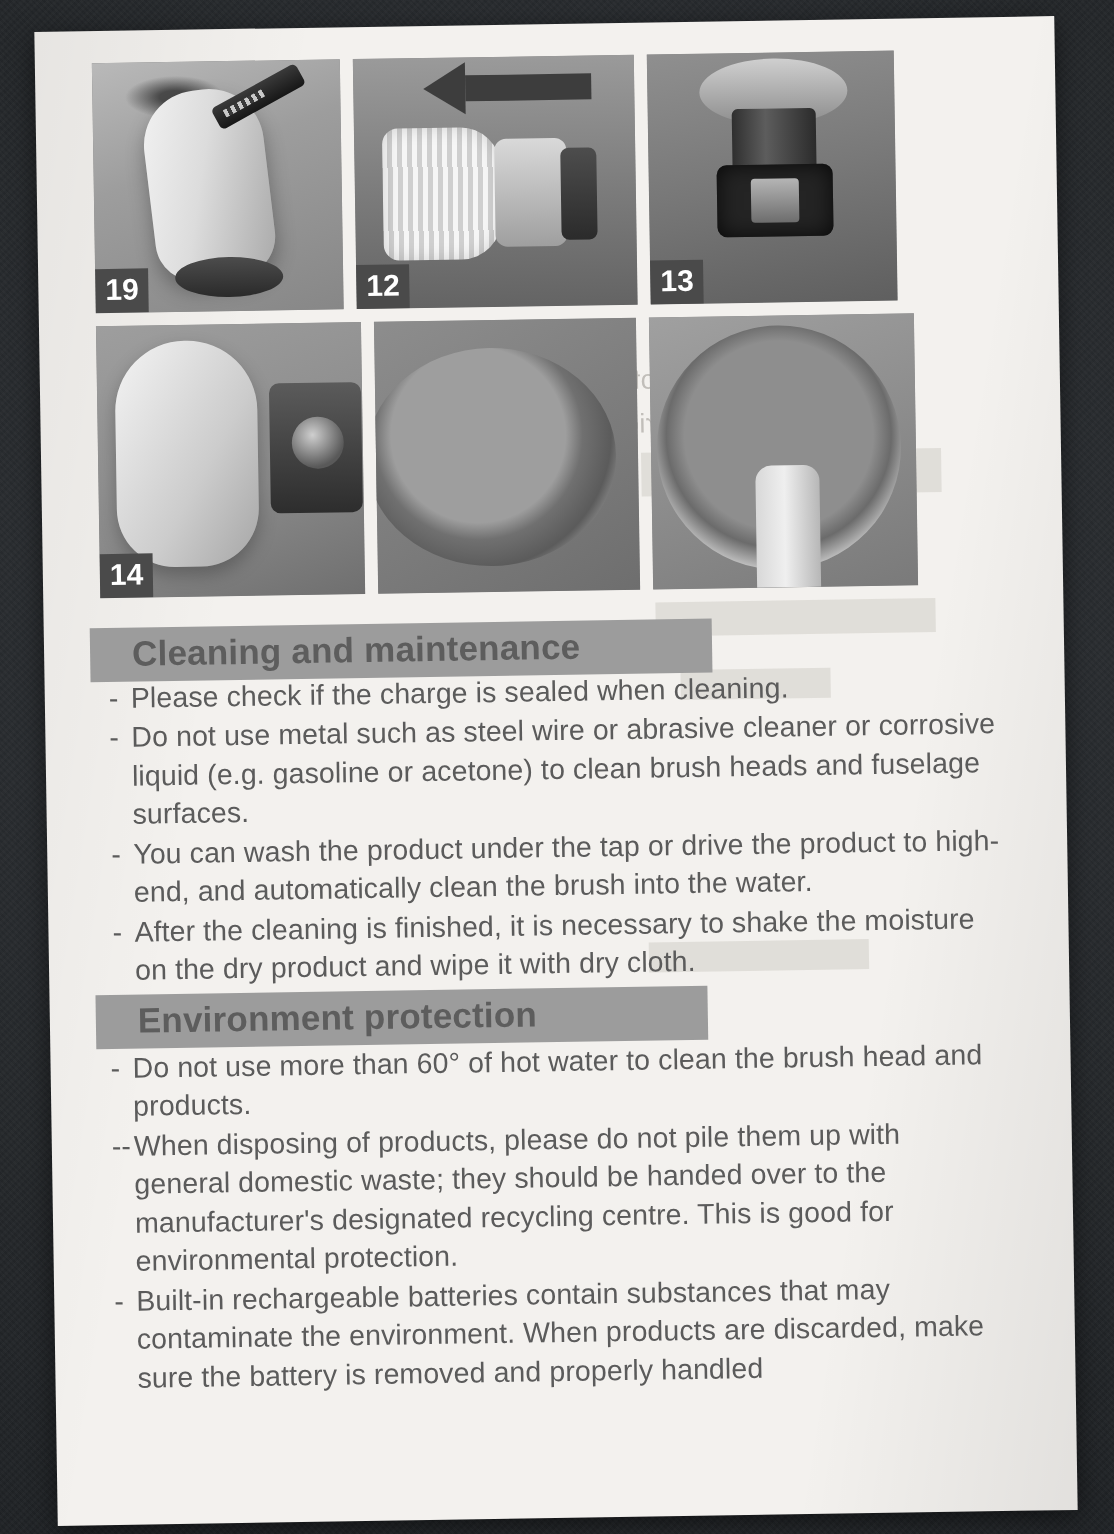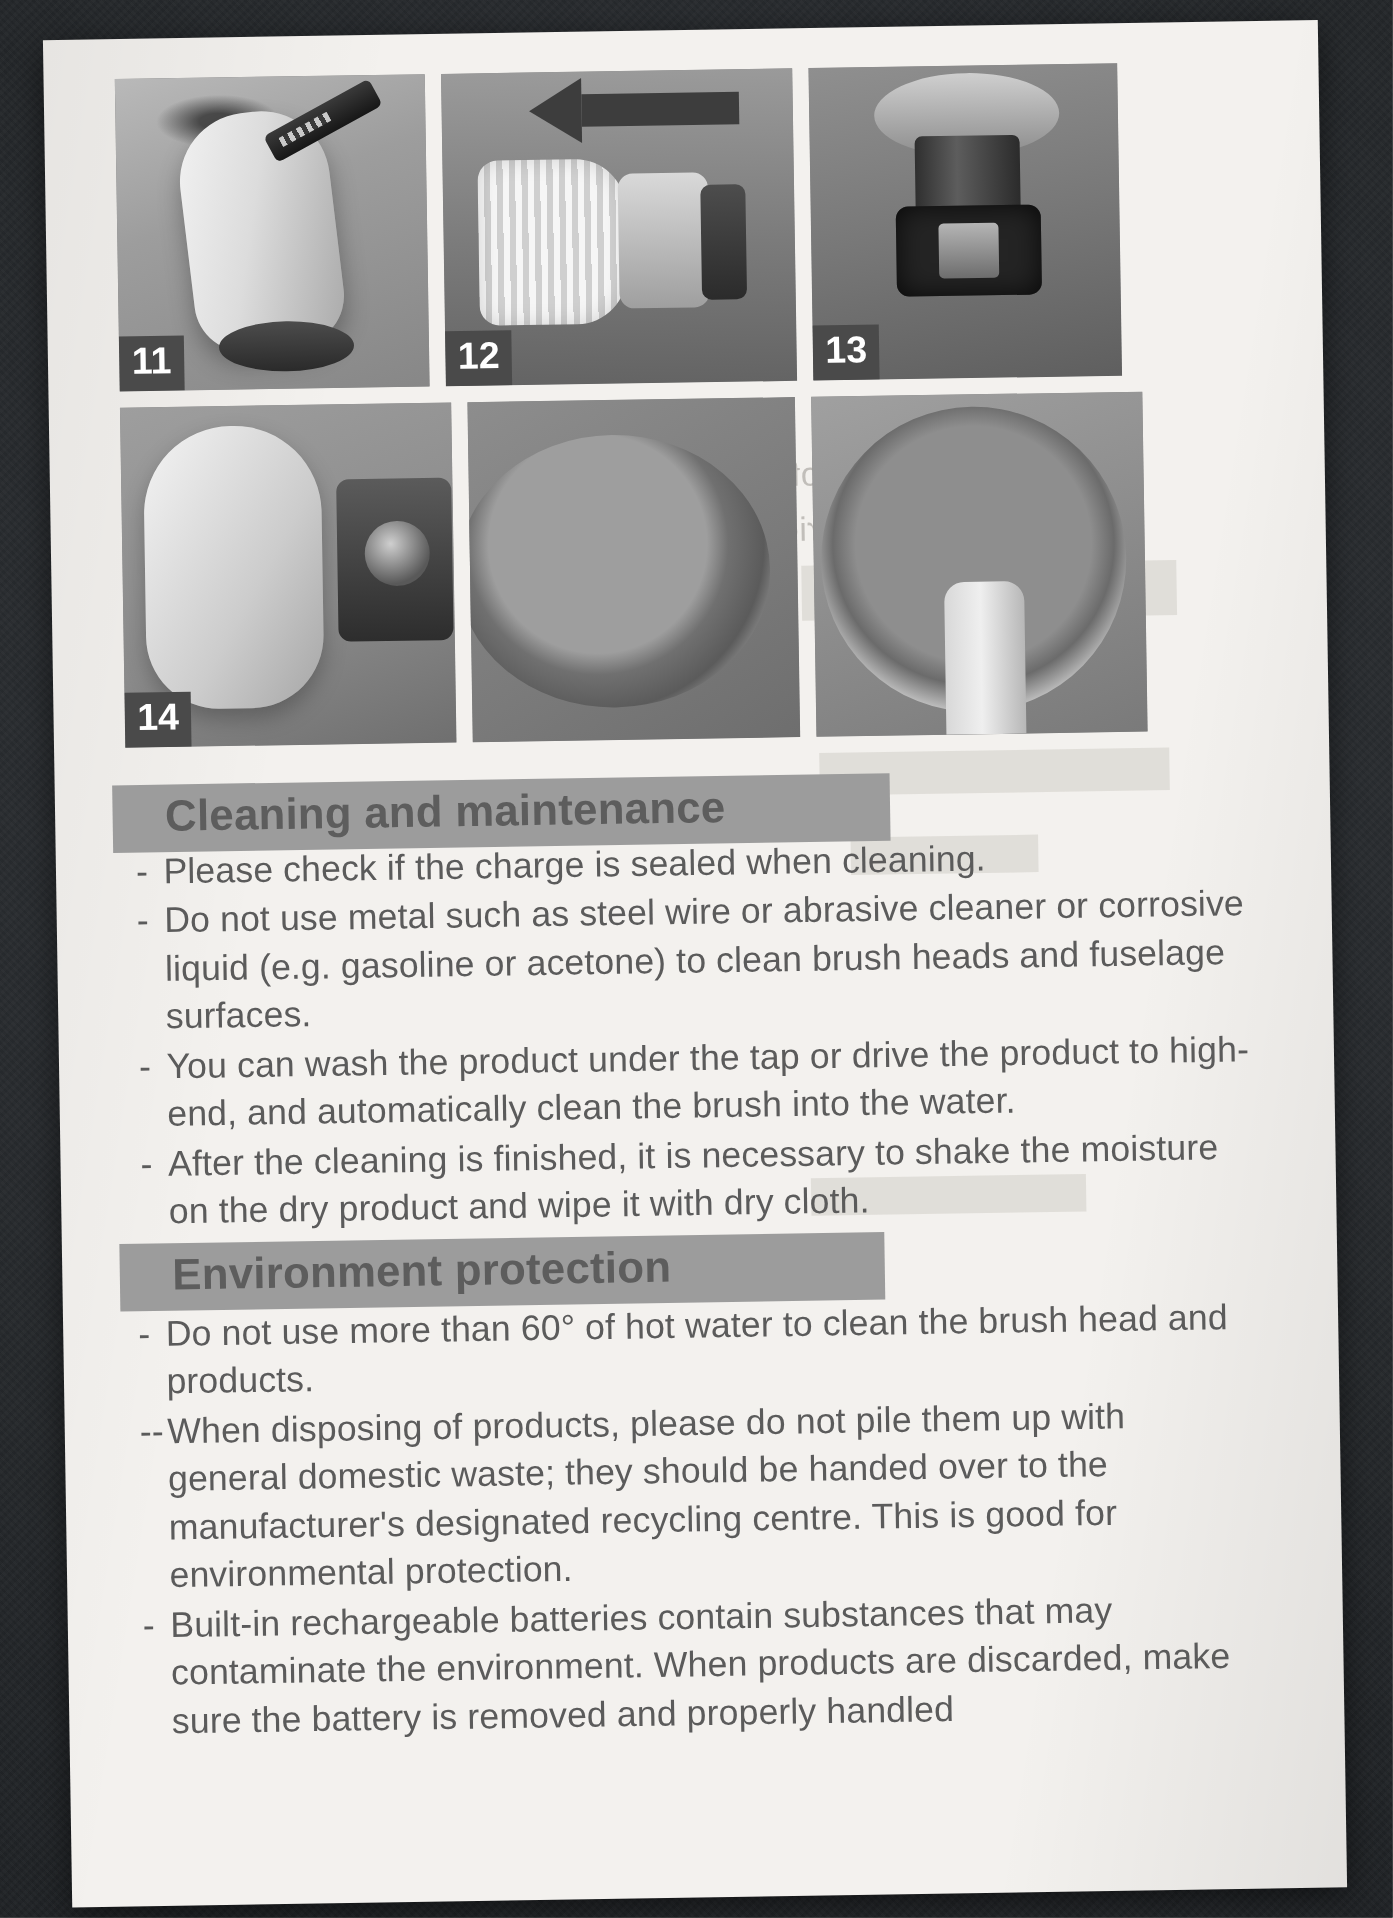--- a/index.html
+++ b/index.html
@@ -350,21 +350,21 @@
 
     <div class="photos">
 
       <div class="photo-row">
 
         <div class="photo p11">
           <div class="img11">
             <div class="plug"></div>
             <div class="ring"></div>
           </div>
-          <div class="num">11</div>
+          <div class="num">19</div>
         </div>
 
         <div class="photo p12">
           <div class="img12">
             <div class="bristles"></div>
             <div class="hub"></div>
             <div class="cap"></div>
             <div class="arrow"></div>
           </div>
           <div class="num">12</div>

